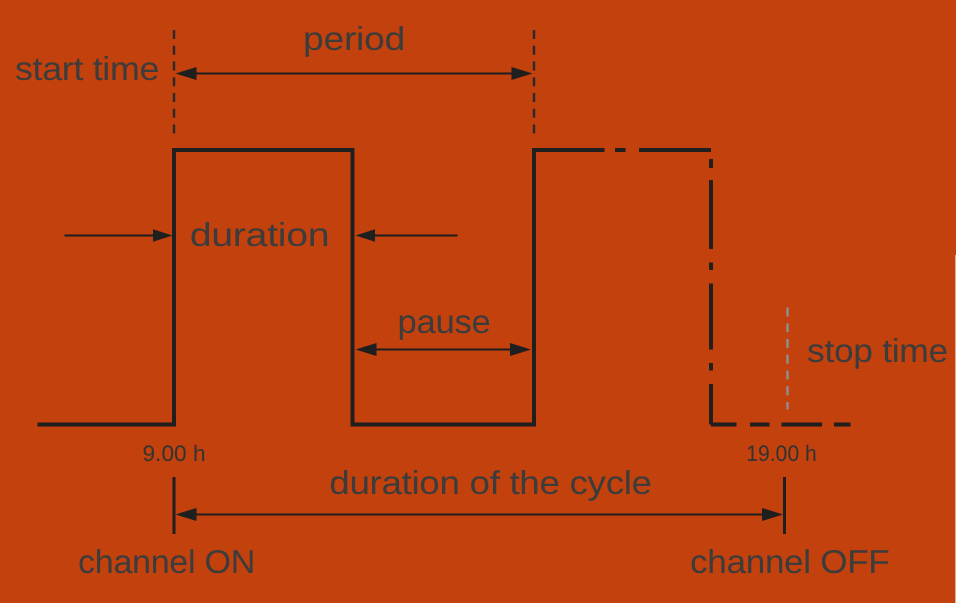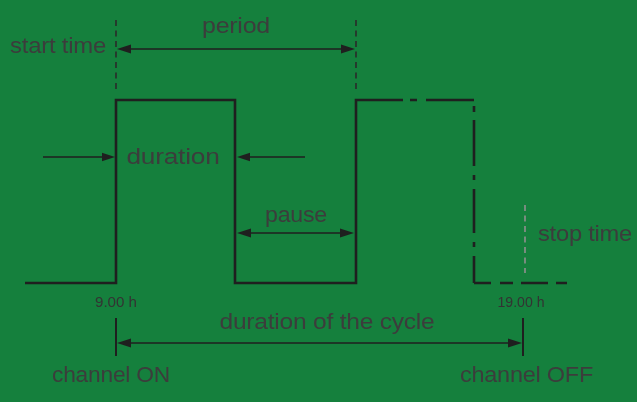--- a/index.html
+++ b/index.html
@@ -4,21 +4,21 @@
 <style>
   html, body {
     margin: 0;
     padding: 0;
     background: #ffffff;
   }
   .stage {
     width: 637px;
     height: 402px;
     position: relative;
-    background: #15803d;
+    background: #c2410c;
     overflow: hidden;
   }
   svg {
     display: block;
     font-family: "Liberation Sans", sans-serif;
   }
   .wave {
     stroke: #1f1f1f;
     stroke-width: 2.6;
     fill: none;

